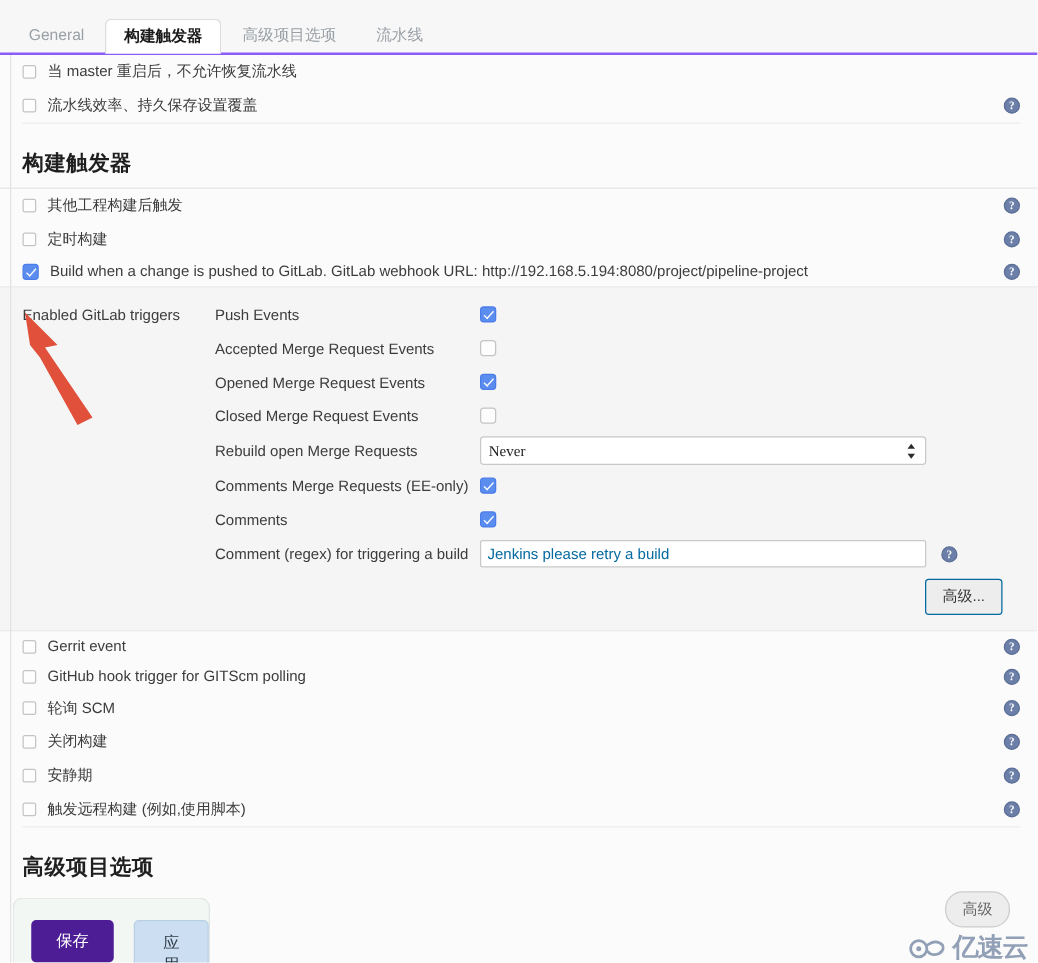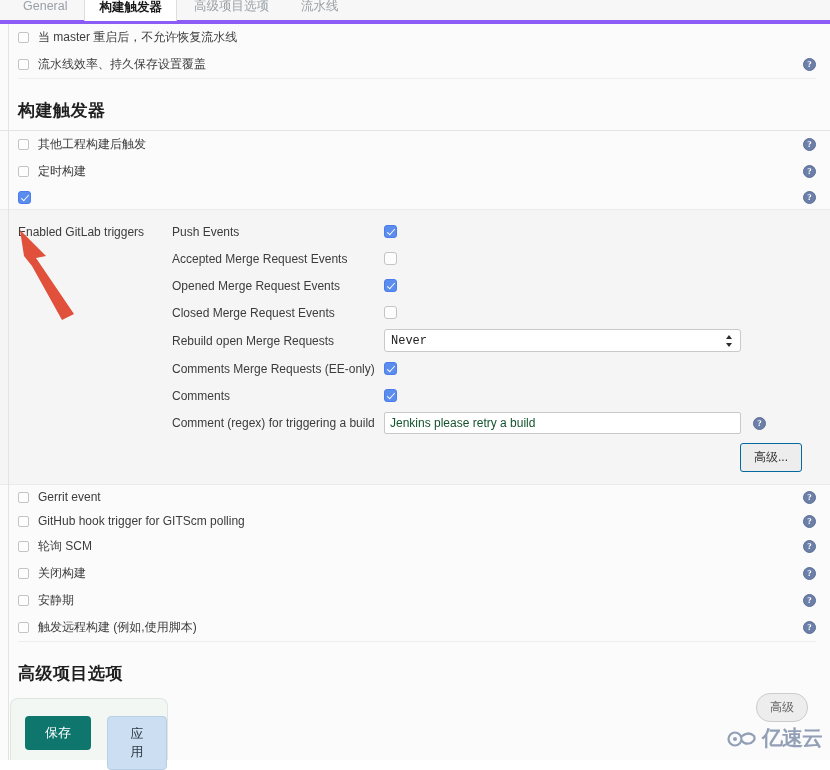--- a/index.html
+++ b/index.html
@@ -11,23 +11,23 @@
     background: #ffffff;
     font-family: "Liberation Sans", "DejaVu Sans", sans-serif;
     font-size: 12px;
     color: #333333;
     overflow: hidden;
   }
 
   
   .tabbar {
     position: relative;
-    height: 24px;
+    height: 44px;
     background: #f7f7f7;
-    border-bottom: 4px solid #8b5cf6;
+    border-bottom: 2px solid #8b5cf6;
     padding-left: 8px;
     display: flex;
     align-items: flex-end;
   }
   .tab {
     padding: 7px 14px 8px 14px;
     font-size: 12.5px;
     color: #9aa0a6;
     line-height: 1;
     border: 1px solid transparent;
@@ -155,21 +155,21 @@
     font-size: 12px;
     color: #3c3c3c;
     white-space: nowrap;
   }
   .fctl { flex: 1; display: flex; align-items: center; }
 
   select.sel {
     width: 357px;
     height: 23px;
     font-size: 12px;
-    font-family: Liberation Mono, monospace;
+    font-family: Liberation Serif, serif;
     color: #222;
     background: #ffffff;
     border: 1px solid #c9c9c9;
     border-radius: 3px;
     padding: 0 6px;
     -webkit-appearance: none;
     appearance: none;
   }
   .selwrap { position: relative; display: inline-block; }
   .selwrap .stepper {
@@ -188,21 +188,21 @@
     border-right: 3.5px solid transparent;
   }
   .selwrap .stepper::before { top: 1px; border-bottom: 4px solid #2b2b2b; }
   .selwrap .stepper::after { bottom: 1px; border-top: 4px solid #2b2b2b; }
 
   input.txt {
     width: 357px;
     height: 22px;
     font-size: 12px;
     font-family: "Liberation Sans", sans-serif;
-    color: #14532d;
+    color: #0369a1;
     background: #ffffff;
     border: 1px solid #c9c9c9;
     border-radius: 2px;
     padding: 0 5px;
   }
   .help-inline {
     width: 13px; height: 13px;
     border-radius: 50%;
     background: #6b7fa8;
     border: 1px solid #5b6e96;
@@ -237,21 +237,21 @@
     left: 10px; top: 0;
     width: 158px; height: 62px;
     background: #f3f7f4;
     border: 1px solid #dfe6e1;
     border-bottom: none;
     border-radius: 8px 8px 0 0;
   }
   .btn-save {
     position: absolute;
     left: 14px; top: 17px;
-    background: #0f766e;
+    background: #4c1d95;
     color: #ffffff;
     border: none;
     border-radius: 4px;
     font-size: 13px;
     font-family: "Liberation Sans", sans-serif;
     padding: 8px 20px;
   }
   .btn-apply {
     position: absolute;
     left: 96px; top: 17px;
@@ -336,20 +336,21 @@
       <span class="lbl">其他工程构建后触发</span>
       <span class="help">?</span>
     </div>
     <div class="row">
       <span class="cb"></span>
       <span class="lbl">定时构建</span>
       <span class="help">?</span>
     </div>
     <div class="row">
       <span class="cb cb-lg checked"></span>
+      <span class="lbl">Build when a change is pushed to GitLab. GitLab webhook URL: http://192.168.5.194:8080/project/pipeline-project</span>
       <span class="help">?</span>
     </div>
   </div>
 
   <div class="subpanel">
 
     <div class="frow">
       <div class="fname">Enabled GitLab triggers</div>
       <div class="flabel">Push Events</div>
       <div class="fctl">

